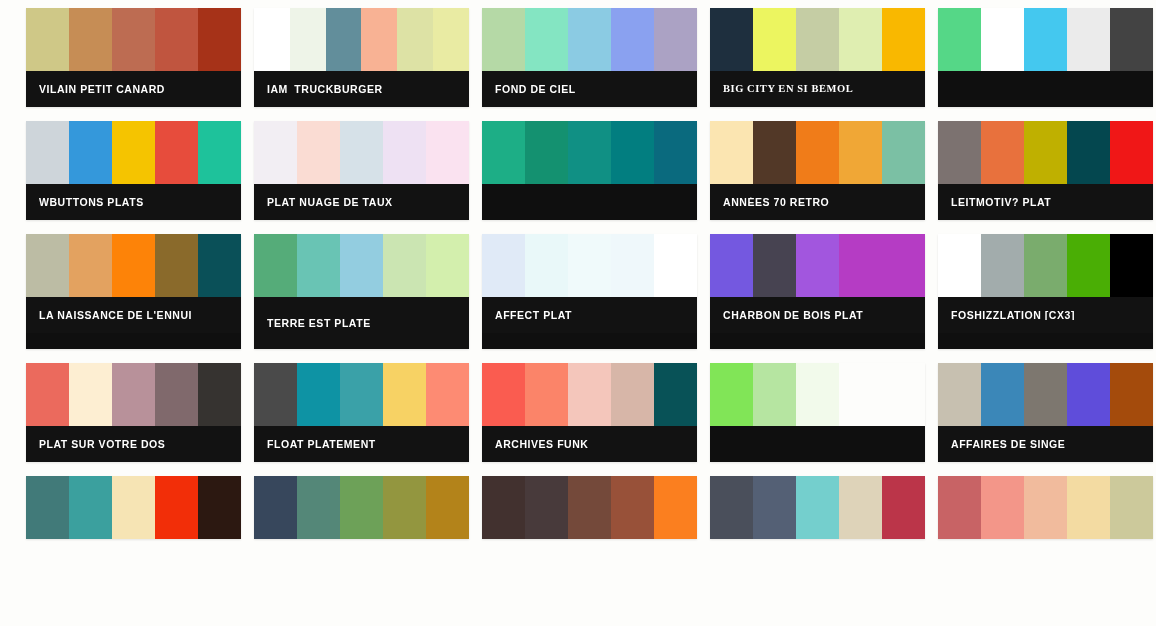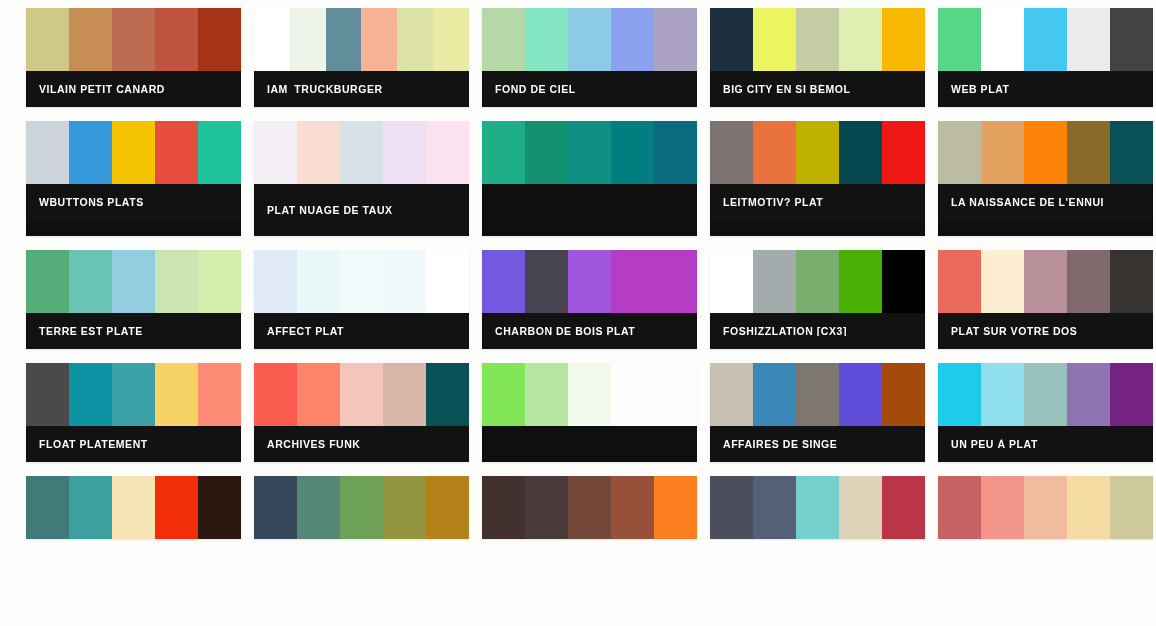--- a/index.html
+++ b/index.html
@@ -102,34 +102,31 @@
     </div>
     <div class="palette-card">
       <div class="swatch-strip" style="height: 63px;">
         <div class="swatch" style="background: rgb(30, 47, 62);"></div>
         <div class="swatch" style="background: rgb(236, 245, 96);"></div>
         <div class="swatch" style="background: rgb(197, 205, 164);"></div>
         <div class="swatch" style="background: rgb(223, 238, 177);"></div>
         <div class="swatch" style="background: rgb(249, 184, 0);"></div>
       </div>
       <div class="palette-label-bar" style="height: 36px; background: rgb(18, 18, 18);">
-        <span class="palette-label" style="color: rgb(255, 255, 255);">BIG CITY EN SI BÉMOL</span>
+        <span class="palette-label" style="color: rgb(255, 255, 255); font-family: Liberation Serif, serif;">BIG CITY EN SI BÉMOL</span>
       </div>
     </div>
     <div class="palette-card">
       <div class="swatch-strip" style="height: 63px;">
         <div class="swatch" style="background: rgb(85, 215, 135);"></div>
         <div class="swatch" style="background: rgb(255, 255, 255);"></div>
         <div class="swatch" style="background: rgb(68, 200, 239);"></div>
         <div class="swatch" style="background: rgb(235, 235, 235);"></div>
         <div class="swatch" style="background: rgb(67, 67, 67);"></div>
       </div>
-      <div class="palette-label-bar" style="height: 36px; background: rgb(18, 18, 18);">
-        <span class="palette-label" style="color: rgb(255, 255, 255);">WEB PLAT</span>
-      </div>
     </div>
     <div class="palette-card">
       <div class="swatch-strip" style="height: 63px;">
         <div class="swatch" style="background: rgb(206, 213, 218);"></div>
         <div class="swatch" style="background: rgb(52, 152, 219);"></div>
         <div class="swatch" style="background: rgb(245, 196, 0);"></div>
         <div class="swatch" style="background: rgb(231, 76, 60);"></div>
         <div class="swatch" style="background: rgb(30, 194, 155);"></div>
       </div>
       <div class="palette-label-bar" style="height: 36px; background: rgb(18, 18, 18);">
@@ -137,35 +134,47 @@
       </div>
     </div>
     <div class="palette-card">
       <div class="swatch-strip" style="height: 63px;">
         <div class="swatch" style="background: rgb(242, 238, 243);"></div>
         <div class="swatch" style="background: rgb(250, 220, 211);"></div>
         <div class="swatch" style="background: rgb(214, 225, 232);"></div>
         <div class="swatch" style="background: rgb(238, 225, 243);"></div>
         <div class="swatch" style="background: rgb(250, 226, 240);"></div>
       </div>
-      <div class="palette-label-bar" style="height: 52px; background: rgb(18, 18, 18);">
+      <div class="palette-label-bar" style="height: 36px; background: rgb(18, 18, 18);">
         <span class="palette-label" style="color: rgb(255, 255, 255);">PLAT NUAGE DE TAUX</span>
       </div>
     </div>
     <div class="palette-card">
       <div class="swatch-strip" style="height: 63px;">
         <div class="swatch" style="background: rgb(29, 174, 134);"></div>
         <div class="swatch" style="background: rgb(20, 145, 112);"></div>
         <div class="swatch" style="background: rgb(16, 144, 132);"></div>
         <div class="swatch" style="background: rgb(2, 126, 128);"></div>
         <div class="swatch" style="background: rgb(10, 106, 126);"></div>
       </div>
     </div>
     <div class="palette-card">
       <div class="swatch-strip" style="height: 63px;">
+        <div class="swatch" style="background: rgb(251, 229, 177);"></div>
+        <div class="swatch" style="background: rgb(82, 56, 39);"></div>
+        <div class="swatch" style="background: rgb(240, 124, 25);"></div>
+        <div class="swatch" style="background: rgb(240, 167, 54);"></div>
+        <div class="swatch" style="background: rgb(123, 192, 164);"></div>
+      </div>
+      <div class="palette-label-bar" style="height: 36px; background: rgb(18, 18, 18);">
+        <span class="palette-label" style="color: rgb(255, 255, 255);">ANNÉES 70 RETRO</span>
+      </div>
+    </div>
+    <div class="palette-card">
+      <div class="swatch-strip" style="height: 63px;">
         <div class="swatch" style="background: rgb(124, 114, 112);"></div>
         <div class="swatch" style="background: rgb(232, 113, 61);"></div>
         <div class="swatch" style="background: rgb(191, 176, 0);"></div>
         <div class="swatch" style="background: rgb(4, 71, 79);"></div>
         <div class="swatch" style="background: rgb(240, 23, 23);"></div>
       </div>
       <div class="palette-label-bar" style="height: 36px; background: rgb(18, 18, 18);">
         <span class="palette-label" style="color: rgb(255, 255, 255);">LEITMOTIV? PLAT</span>
       </div>
     </div>
@@ -182,21 +191,21 @@
       </div>
     </div>
     <div class="palette-card">
       <div class="swatch-strip" style="height: 63px;">
         <div class="swatch" style="background: rgb(85, 172, 121);"></div>
         <div class="swatch" style="background: rgb(105, 196, 180);"></div>
         <div class="swatch" style="background: rgb(147, 205, 224);"></div>
         <div class="swatch" style="background: rgb(203, 229, 178);"></div>
         <div class="swatch" style="background: rgb(211, 239, 173);"></div>
       </div>
-      <div class="palette-label-bar" style="height: 36px; background: rgb(18, 18, 18);">
+      <div class="palette-label-bar" style="height: 52px; background: rgb(18, 18, 18);">
         <span class="palette-label" style="color: rgb(255, 255, 255);">TERRE EST PLATE</span>
       </div>
     </div>
     <div class="palette-card">
       <div class="swatch-strip" style="height: 63px;">
         <div class="swatch" style="background: rgb(224, 234, 247);"></div>
         <div class="swatch" style="background: rgb(233, 248, 249);"></div>
         <div class="swatch" style="background: rgb(240, 250, 251);"></div>
         <div class="swatch" style="background: rgb(239, 248, 251);"></div>
         <div class="swatch" style="background: rgb(255, 255, 255);"></div>
@@ -281,32 +290,20 @@
         <div class="swatch" style="background: rgb(125, 119, 111);"></div>
         <div class="swatch" style="background: rgb(95, 77, 218);"></div>
         <div class="swatch" style="background: rgb(164, 75, 12);"></div>
       </div>
       <div class="palette-label-bar" style="height: 36px; background: rgb(18, 18, 18);">
         <span class="palette-label" style="color: rgb(255, 255, 255);">AFFAIRES DE SINGE</span>
       </div>
     </div>
     <div class="palette-card">
       <div class="swatch-strip" style="height: 63px;">
-        <div class="swatch" style="background: rgb(30, 203, 232);"></div>
-        <div class="swatch" style="background: rgb(143, 222, 235);"></div>
-        <div class="swatch" style="background: rgb(151, 194, 187);"></div>
-        <div class="swatch" style="background: rgb(144, 115, 178);"></div>
-        <div class="swatch" style="background: rgb(116, 35, 131);"></div>
-      </div>
-      <div class="palette-label-bar" style="height: 36px; background: rgb(18, 18, 18);">
-        <span class="palette-label" style="color: rgb(255, 255, 255);">UN PEU À PLAT</span>
-      </div>
-    </div>
-    <div class="palette-card">
-      <div class="swatch-strip" style="height: 63px;">
         <div class="swatch" style="background: rgb(65, 122, 121);"></div>
         <div class="swatch" style="background: rgb(59, 160, 158);"></div>
         <div class="swatch" style="background: rgb(246, 228, 180);"></div>
         <div class="swatch" style="background: rgb(242, 46, 8);"></div>
         <div class="swatch" style="background: rgb(44, 24, 17);"></div>
       </div>
     </div>
     <div class="palette-card">
       <div class="swatch-strip" style="height: 63px;">
         <div class="swatch" style="background: rgb(55, 71, 92);"></div>

